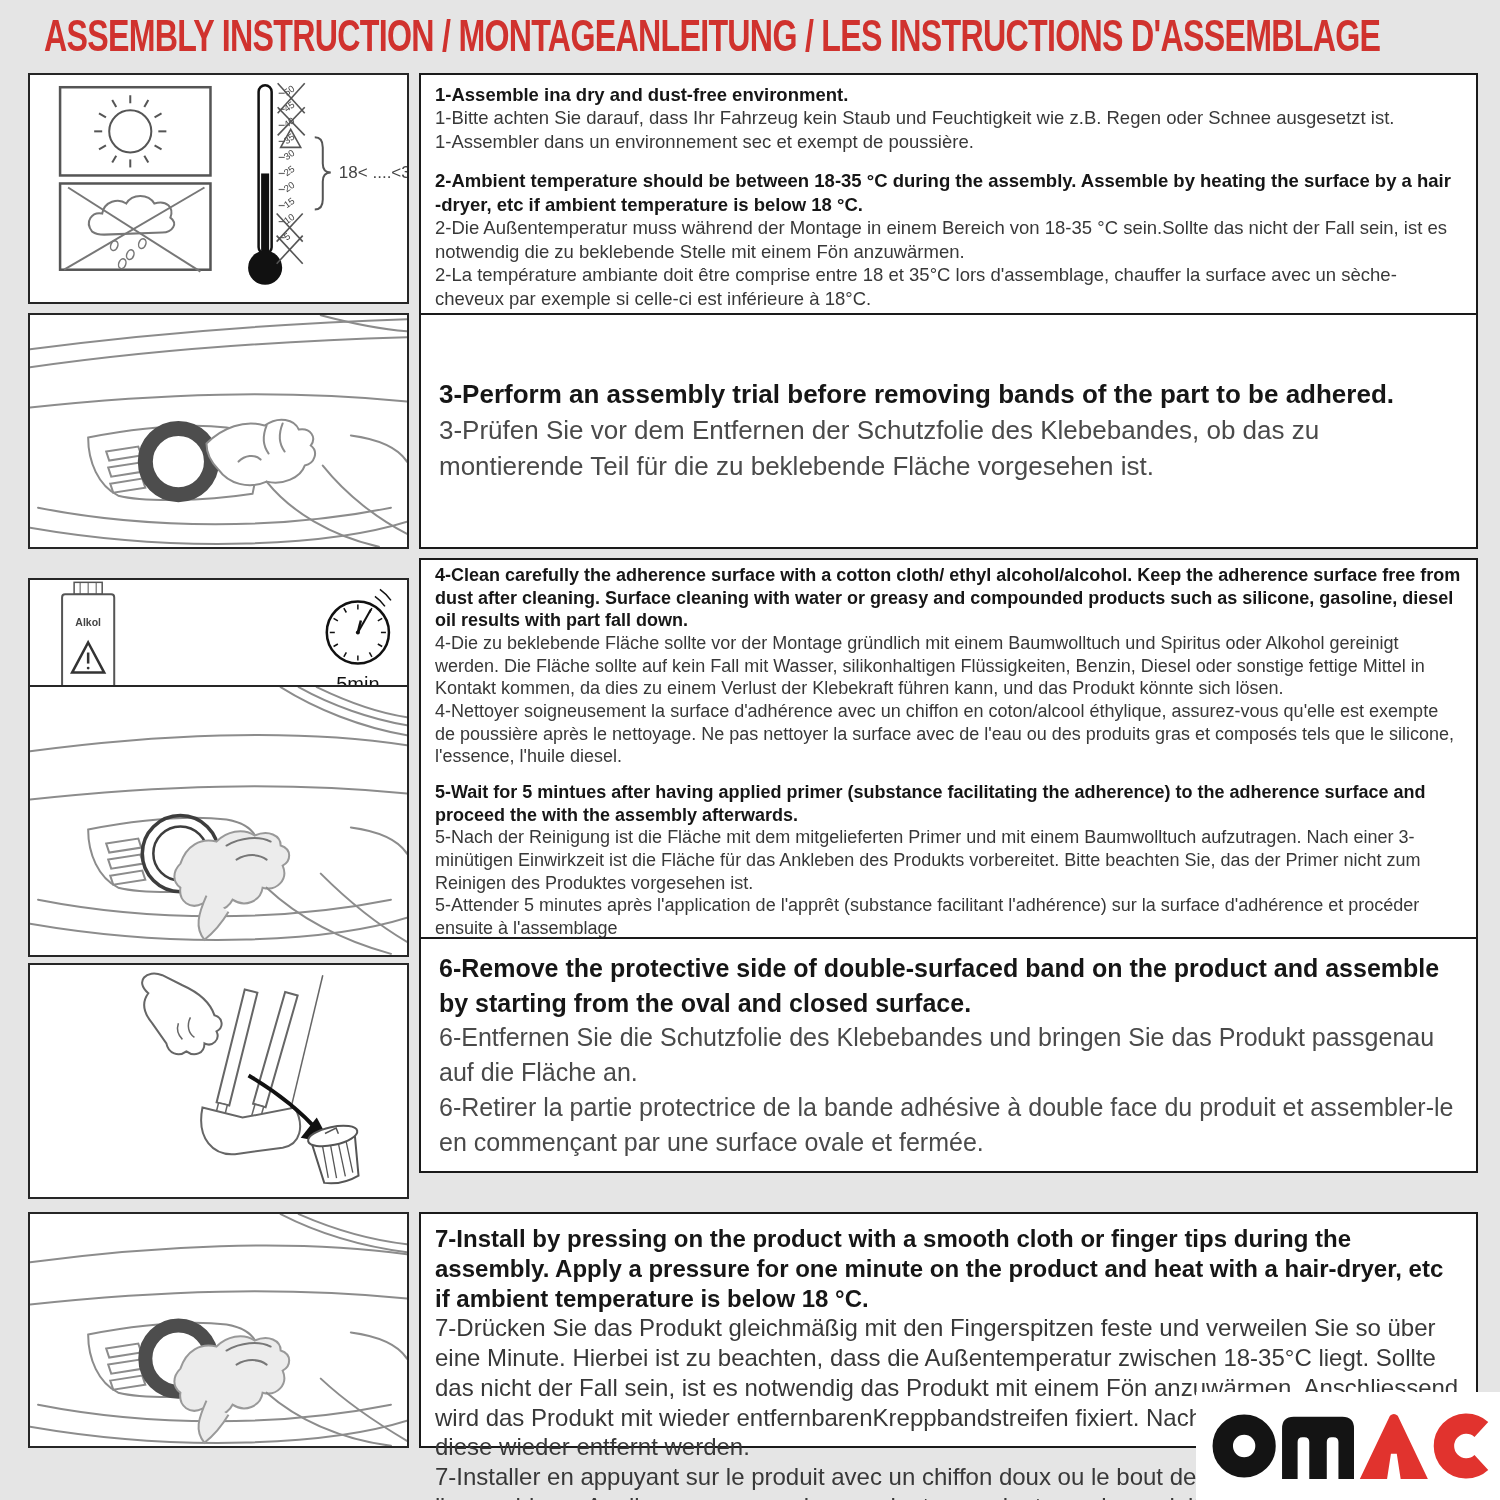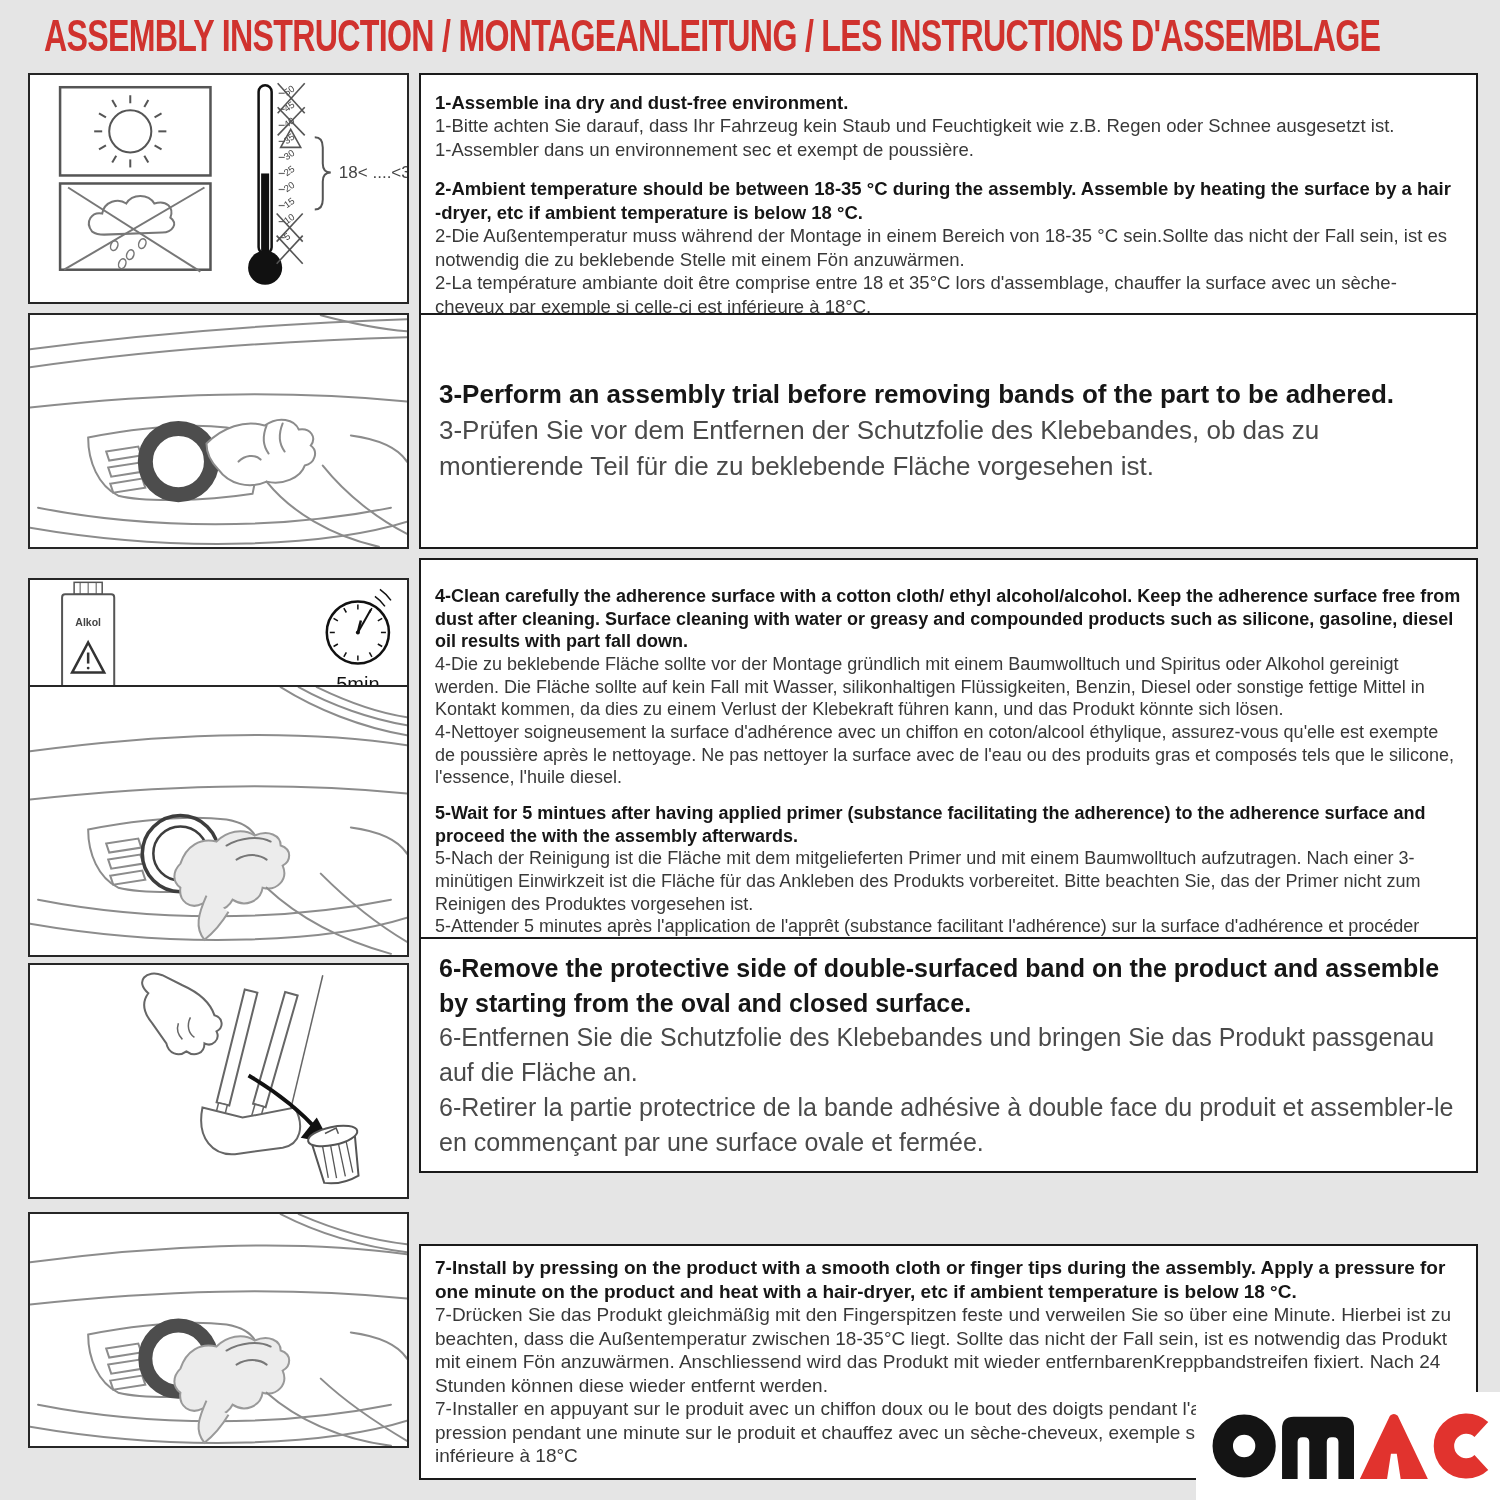--- a/index.html
+++ b/index.html
@@ -16,29 +16,29 @@
   .b2{top:313px;height:236px;}
   .b3a{top:558px;height:130px;margin-top:20px;}
   .b3b{top:685px;height:272px;}
   .b4{top:963px;height:236px;}
   .b5{top:1212px;height:236px;}
   
   .text-box{position:absolute;left:419px;width:1059px;border:2px solid #1a1a1a;background:#fff;
     box-sizing:border-box;color:#383838;}
   .text-box p{margin:0;}
   .text-box p.b{font-weight:bold;color:#161616;}
-  .tb1{top:73px;height:251px;padding:16px 14px;font-size:18.5px;line-height:1.27;}
+  .tb1{top:73px;height:251px;padding:8px 14px;font-size:18.5px;line-height:1.27;}
   .tb1 .gap{height:16px;}
   .tb2{top:313px;height:236px;padding:0 18px;font-size:26px;line-height:1.38;
     display:flex;flex-direction:column;justify-content:center;color:#4a4a4a;}
-  .tb3{top:558px;height:399px;padding:25px 14px;font-size:18px;line-height:1.26;}
+  .tb3{top:558px;height:399px;padding:4px 14px;font-size:18px;line-height:1.26;}
   .tb3 .gap{height:13px;}
   .tb4{top:937px;height:236px;padding:0 18px;font-size:25px;line-height:1.39;
     display:flex;flex-direction:column;justify-content:center;color:#4a4a4a;}
-  .tb5{top:1212px;height:236px;padding:10px 14px;font-size:19px;line-height:1.24;margin-top:32px;}
+  .tb5{top:1212px;height:236px;padding:10px 14px;font-size:24px;line-height:1.24;}
   
   .logo-wrap{position:absolute;left:1196px;top:1392px;width:304px;height:108px;background:#fff;
     display:flex;align-items:center;}
   .logo-wrap svg{margin-left:16px;}
   .sr{position:absolute;width:1px;height:1px;overflow:hidden;clip:rect(0 0 0 0);white-space:nowrap;}
   .sketch{stroke:#8c8c8c;stroke-width:2;fill:none;stroke-linecap:round;}
   .sketch2{stroke:#777;stroke-width:2;fill:none;stroke-linecap:round;}
 </style>
 </head>
 <body>

